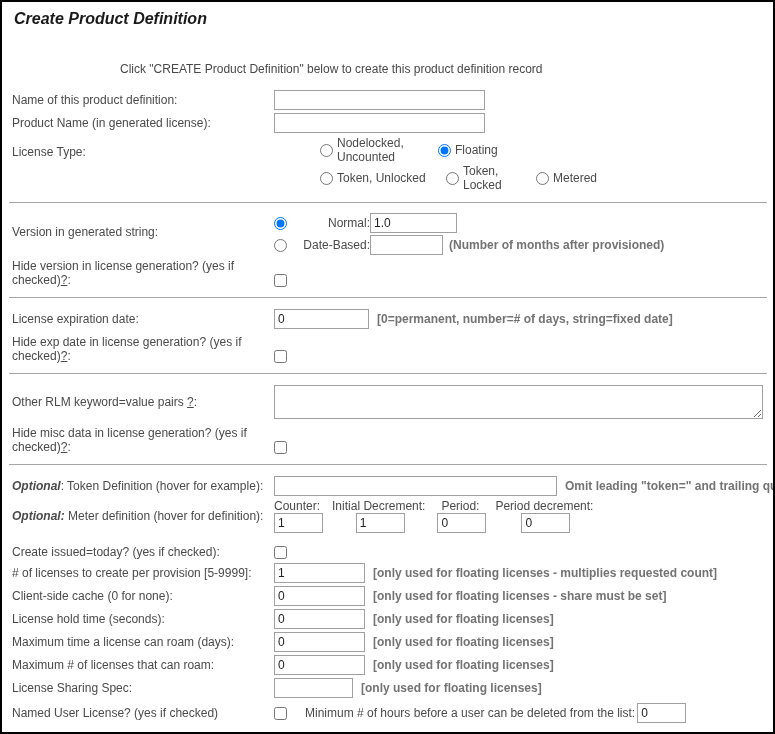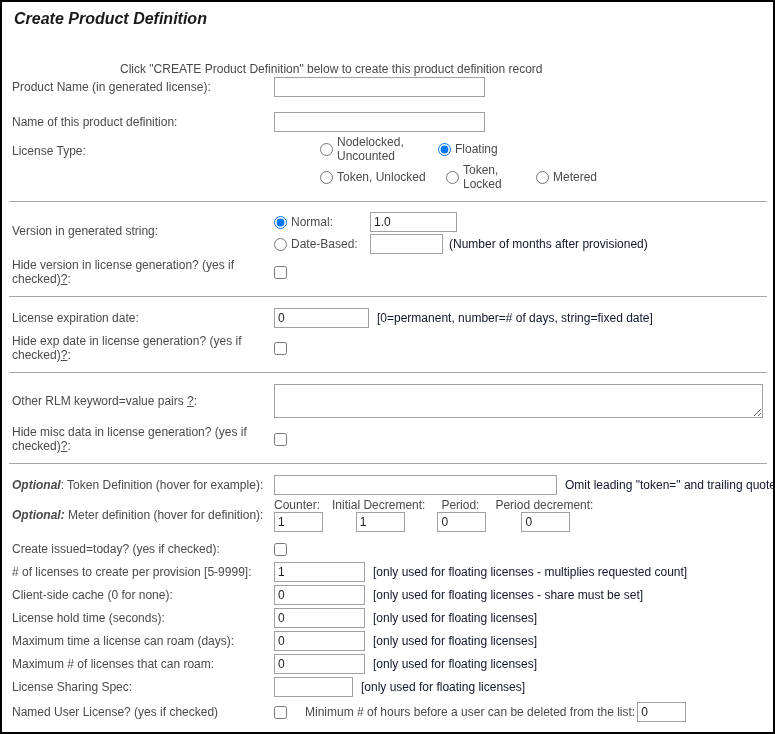--- a/index.html
+++ b/index.html
@@ -25,21 +25,21 @@
   .instruction{
     margin:34px 0 0 108px;
     color:#484848;
   }
   .row{
     display:flex;
     align-items:center;
     min-height:22px;
     margin-bottom:1px;
   }
-  .row.compact{min-height:18px;}
+  .row.compact{min-height:18px;align-items:flex-end;}
   .row.first{margin-top:13px;}
   .label{
     width:262px;
     flex-shrink:0;
     color:#4a4a4a;
   }
   .label .em{font-style:italic;font-weight:bold;margin-top:20px;}
   .field{
     flex:1;
     display:flex;
@@ -65,43 +65,43 @@
   .w-name{width:211px;}
   .w-ver{width:87px;}
   .w-date{width:73px;}
   .w-exp{width:95px;}
   .w-token{width:283px;}
   .w-meter{width:49px;}
   .w-num{width:91px;}
   .w-share{width:79px;}
   .w-small{width:49px;}
   .note{
-    font-weight:normal;
-    color:#0f172a;
+    font-weight:bold;
+    color:#737373;
     margin-left:8px;
     white-space:nowrap;
   }
   .note.tight{margin-left:6px;}
   hr.sep{
     border:none;
     border-top:1px solid #a6a6a6;
     margin:10px -4px 10px -3px;
   }
   a.help{
     color:inherit;
     text-decoration:underline;
     cursor:pointer;
   }
   
   .lt-line{display:flex;align-items:center;min-height:18px;}
   .lt-c1{width:129px;}
   .lt-c1b{width:137px;}
   .lt-c2b{width:90px;}
   
-  .ver-opt{width:96px;display:inline-flex;align-items:center;}
+  .ver-opt{width:96px;display:inline-flex;align-items:center;justify-content:space-between;}
   .meter-pair{display:flex;align-items:center;margin-right:9px;flex-direction:column;}
   .meter-pair .mlabel{margin-right:3px;white-space:nowrap;}
   .btn{
     font-family:"Liberation Sans", sans-serif;
     font-size:13px;
     font-weight:bold;
     color:#222;
     background:#e9e9e9;
     border:1px solid #8f8f8f;
     padding:2px 9px;
@@ -113,29 +113,29 @@
 </style>
 </head>
 <body>
 
 <div class="page">
 
   <h1 class="title">Create Product Definition</h1>
 
   <div class="instruction">Click "CREATE Product Definition" below to create this product definition record</div>
 
-  <div class="row">
-    <span class="label">Product Name (in generated license):</span>
-    <span class="field">
-      <input type="text" class="w-name" value="" style="">
-    </span>
-  </div>
-
   <div class="row first">
     <span class="label">Name of this product definition:</span>
+    <span class="field">
+      <input type="text" class="w-name" value="" style="">
+    </span>
+  </div>
+
+  <div class="row">
+    <span class="label">Product Name (in generated license):</span>
     <span class="field">
       <input type="text" class="w-name" value="" style="">
     </span>
   </div>
 
   <div class="row" style="align-items:flex-start;margin-top:2px;gap:35px;">
     <span class="label" style="padding-top:9px;">License Type:</span>
     <span class="field stack">
       <span class="lt-line">
         <label class="opt lt-c1">

